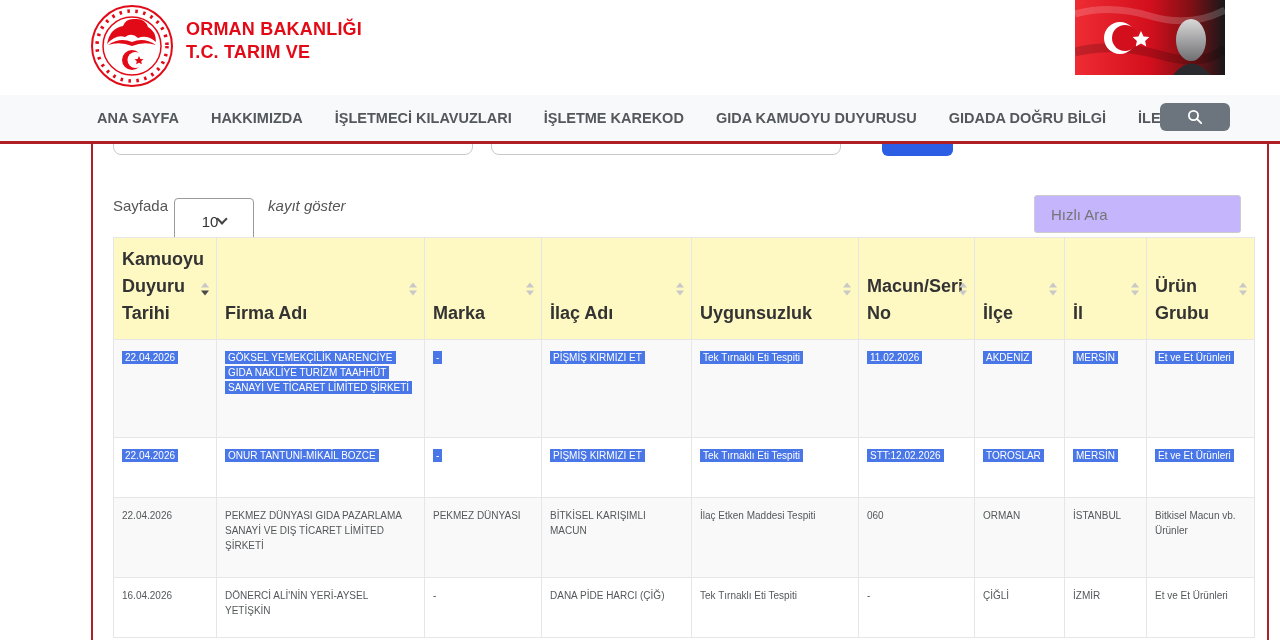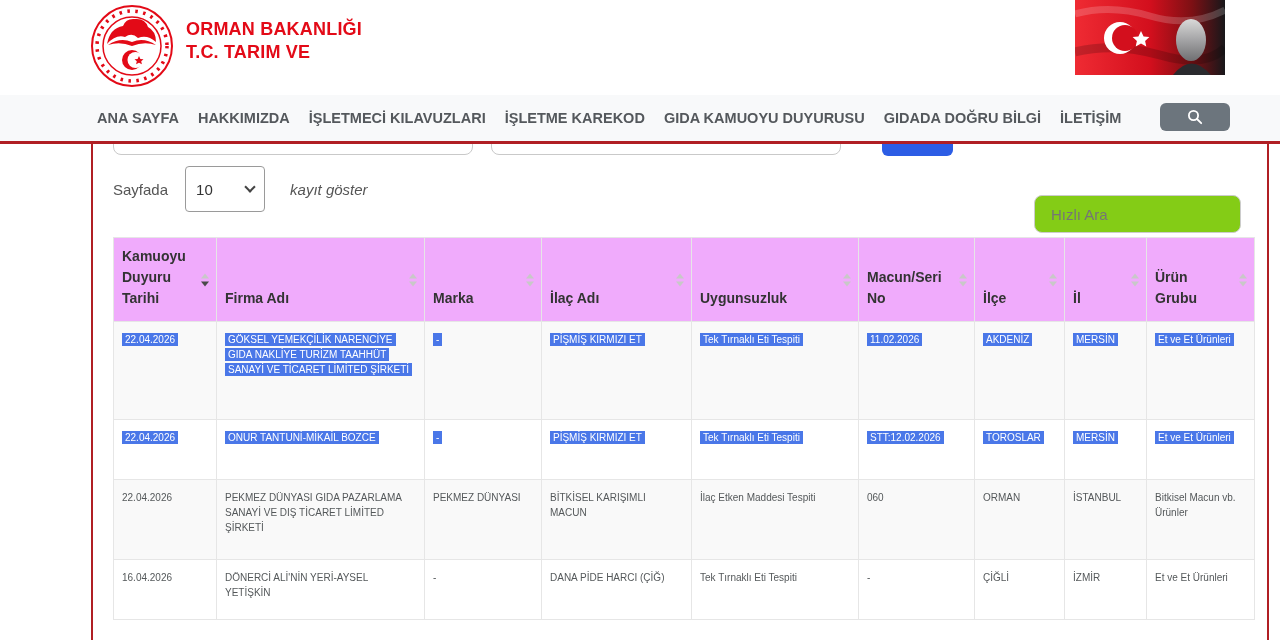--- a/index.html
+++ b/index.html
@@ -8,61 +8,61 @@
 
   
   .site-header { position:absolute; top:0; left:0; width:1280px; height:95px; background:#fff; }
   .logo-wrap { position:absolute; left:90px; top:4px; width:84px; height:86px; }
   .brand-title { position:absolute; left:186px; top:18px; color:#e30a17; font-weight:bold;
     font-size:18px; line-height:23px; letter-spacing:.2px; }
   .flag-img { position:absolute; top:0; right:55px; width:150px; height:75px; }
 
   
   .navbar { position:absolute; top:95px; left:0; width:1280px; height:46px; background:#f8f9fa; }
-  .nav-items { position:absolute; left:97px; top:0; height:46px; display:flex; align-items:center; gap:19px; }
+  .nav-items { position:absolute; left:97px; top:0; height:46px; display:flex; align-items:center; gap:32px; }
   .nav-item { font-size:14.5px; font-weight:bold; color:#54585c; white-space:nowrap; cursor:pointer; }
   .nav-search-btn { position:absolute; right:50px; top:8px; width:70px; height:28px;
     background:#6c757d; border-radius:6px; border:none; display:flex; align-items:center; justify-content:center; cursor:pointer; }
 
   
   .red-line { position:absolute; top:141px; left:0; width:1280px; height:3px; background:#b01f24; }
   .content { position:absolute; top:144px; left:91px; width:1178px; height:496px; background:#fff;
     border-left:2px solid #b01f24; border-right:2px solid #b01f24; overflow:hidden; }
 
   
   .filter-input { position:absolute; top:-30px; height:41px; border:1px solid #c9c9c9;
     border-radius:8px; background:#fff; font-size:15px; padding:0 12px; color:#333; }
   .filter-input.one { left:20px; width:360px; }
   .filter-input.two { left:398px; width:350px; }
   .submit-btn { position:absolute; top:-20px; left:789px; width:71px; height:32px;
     background:#2c5de5; border:none; border-radius:6px; cursor:pointer; }
 
   
   .page-size { position:absolute; top:22px; left:20px; display:flex; align-items:center;
-    font-size:15px; color:#555;gap:11px; }
+    font-size:15px; color:#555; }
   .select-box { width:80px; height:46px; margin-left:6px; border:1px solid #9a9a9a; border-radius:4px;
-    background:#fff; display:flex; align-items:center; justify-content:space-between;
-    padding:0 10px; color:#333; cursor:pointer; }
+    background:#fff; display:flex; align-items:center; justify-content:center;
+    padding:0 10px; color:#333; cursor:pointer;margin-top:32px; }
   .chevron { width:8px; height:8px; border-right:2px solid #444; border-bottom:2px solid #444;
     transform:rotate(45deg); margin-top:-4px; }
   .page-size .suffix { margin-left:14px;font-style:italic; }
 
   
   .quick-search { position:absolute; top:51px; left:941px; width:207px; height:38px;
-    border:1px solid #ccc; border-radius:8px; background:#84cc16; font-size:15px;
+    border:1px solid #ccc; border-radius:3px; background:#c4b5fd; font-size:15px;
     padding:0 16px; color:#333; }
   .quick-search::placeholder { color:#757575; }
 
   
   table.data-table { position:absolute; top:93px; left:20px; width:1141px;
     border-collapse:collapse; table-layout:fixed; }
   th, td { border:1px solid #e6e6e6; }
   thead tr { height:83px; }
-  th { vertical-align:bottom; text-align:left; padding:8px 22px 12px 8px; font-size:14px;
-    font-weight:bold; color:#333; position:relative; line-height:1.5; cursor:pointer; background:#f0abfc; }
+  th { vertical-align:bottom; text-align:left; padding:8px 22px 12px 8px; font-size:18px;
+    font-weight:bold; color:#333; position:relative; line-height:1.5; cursor:pointer; background:#fef9c3; }
   .sort { position:absolute; right:7px; top:50%; transform:translateY(-50%); }
   .tri { width:0; height:0; border-left:4px solid transparent; border-right:4px solid transparent; display:block; }
   .tri.up { border-bottom:5px solid #c8c8c8; margin-bottom:3px; }
   .tri.down { border-top:5px solid #c8c8c8; }
   .tri.down.active { border-top-color:#4a4a4a; }
   td { vertical-align:top; padding:10px 8px; font-size:10px; color:#54585a; line-height:1.5; }
   tbody tr.odd { background:#f9f9f9; }
   tbody tr.r1 { height:98px; } tbody tr.r2 { height:60px; } tbody tr.r3 { height:80px; }
   tbody tr.r4 { height:60px; }
   .hl { background:#4a77e8; color:#fff; padding:1px 3px;

